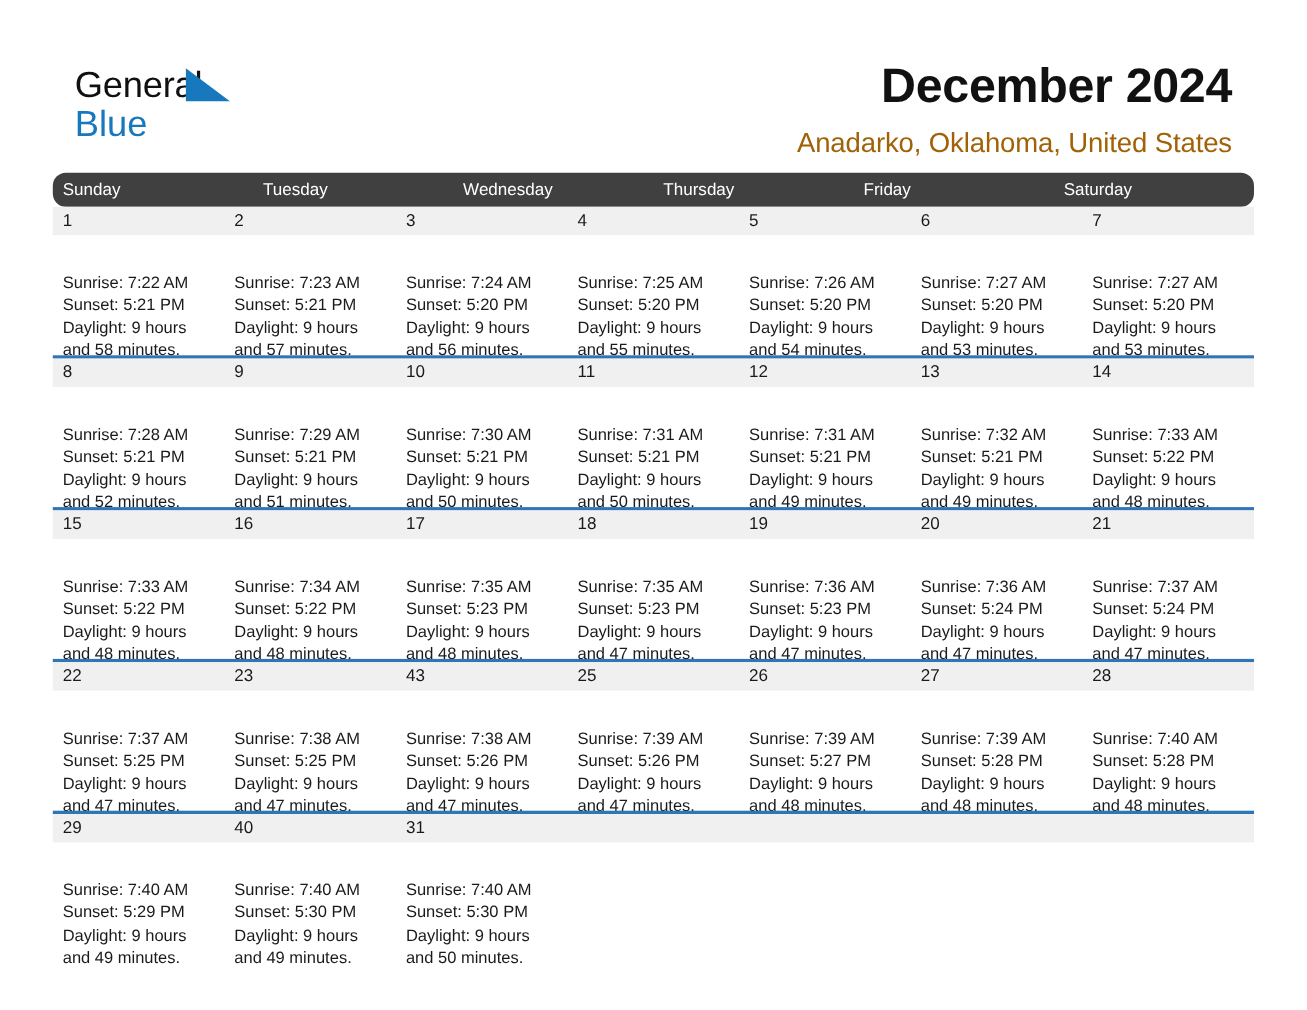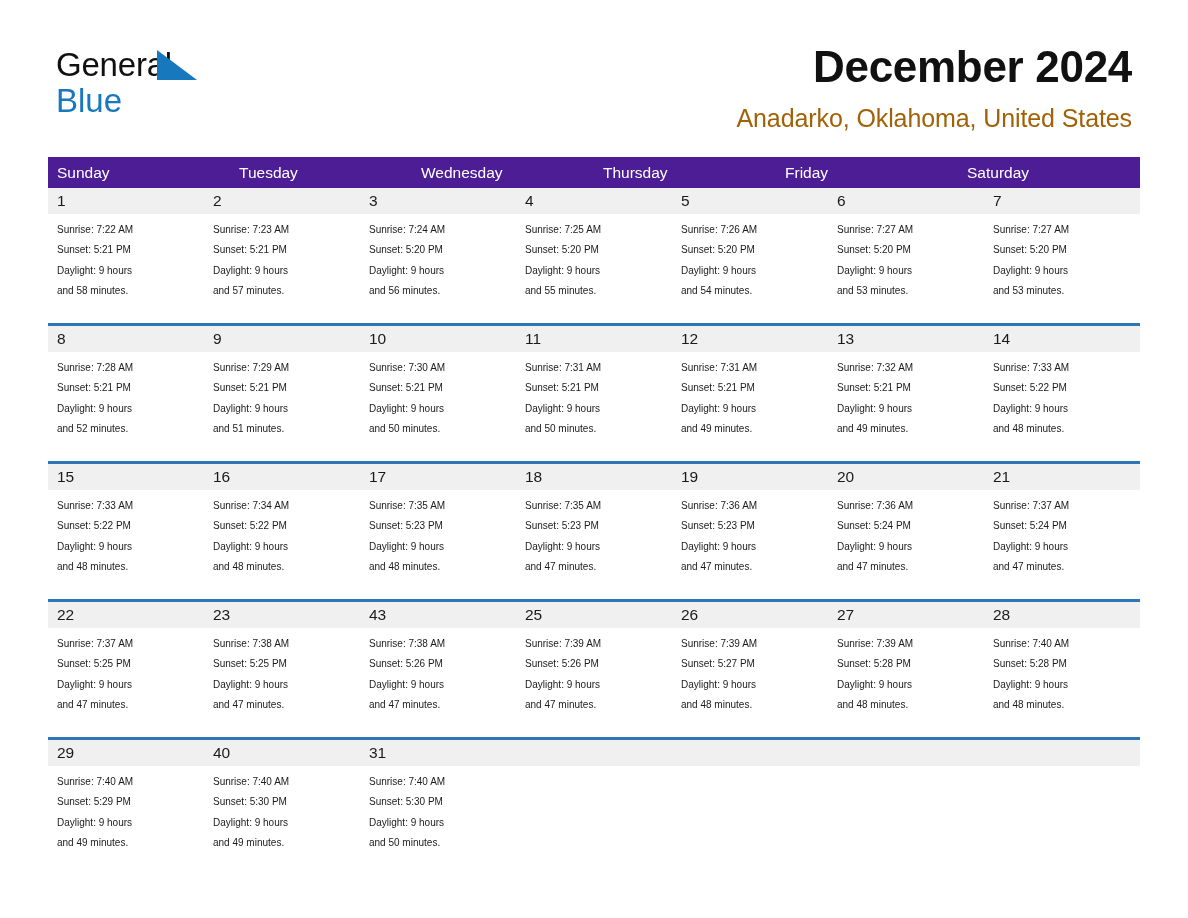--- a/index.html
+++ b/index.html
@@ -13,21 +13,21 @@
     height: 918px;
     font-family: "Liberation Sans", sans-serif;
     color: #1a1a1a;
     overflow: hidden;
   }
   .page {
     position: relative;
     width: 1188px;
     height: 918px;
     box-sizing: border-box;
-    padding: 0;
+    padding: 12px;
   }
 
   
   .header {
     position: relative;
     height: 112px;
     padding: 0 48px;
     box-sizing: border-box;
   }
   .logo {
@@ -88,22 +88,23 @@
 
   
   .calendar {
     position: absolute;
     left: 48px;
     top: 157px;
     width: 1092px;
   }
   .weekdays {
     display: flex;
-    background: #4c1d95;
+    background: #404040;
     height: 31px;
+    border-radius: 12px;
   }
   .weekday {
     flex: 1 1 0;
     color: #ffffff;
     font-size: 15.5px;
     line-height: 31px;
     padding-left: 9px;
     box-sizing: border-box;
     white-space: nowrap;
     overflow: hidden;
@@ -134,23 +135,24 @@
   }
   .daybody {
     display: flex;
     background: #ffffff;
     height: 88px;
   }
   .daycell {
     flex: 1 1 0;
     padding: 6px 8px 0 9px;
     box-sizing: border-box;
-    font-size: 10px;
+    font-size: 15px;
     line-height: 20.3px;
     color: #1a1a1a;
+    margin-top: 28px;
   }
   .daycell div {
     white-space: nowrap;
   }
   .daycell.empty { }
 </style>
 </head>
 <body>
 
 <div class="page">

